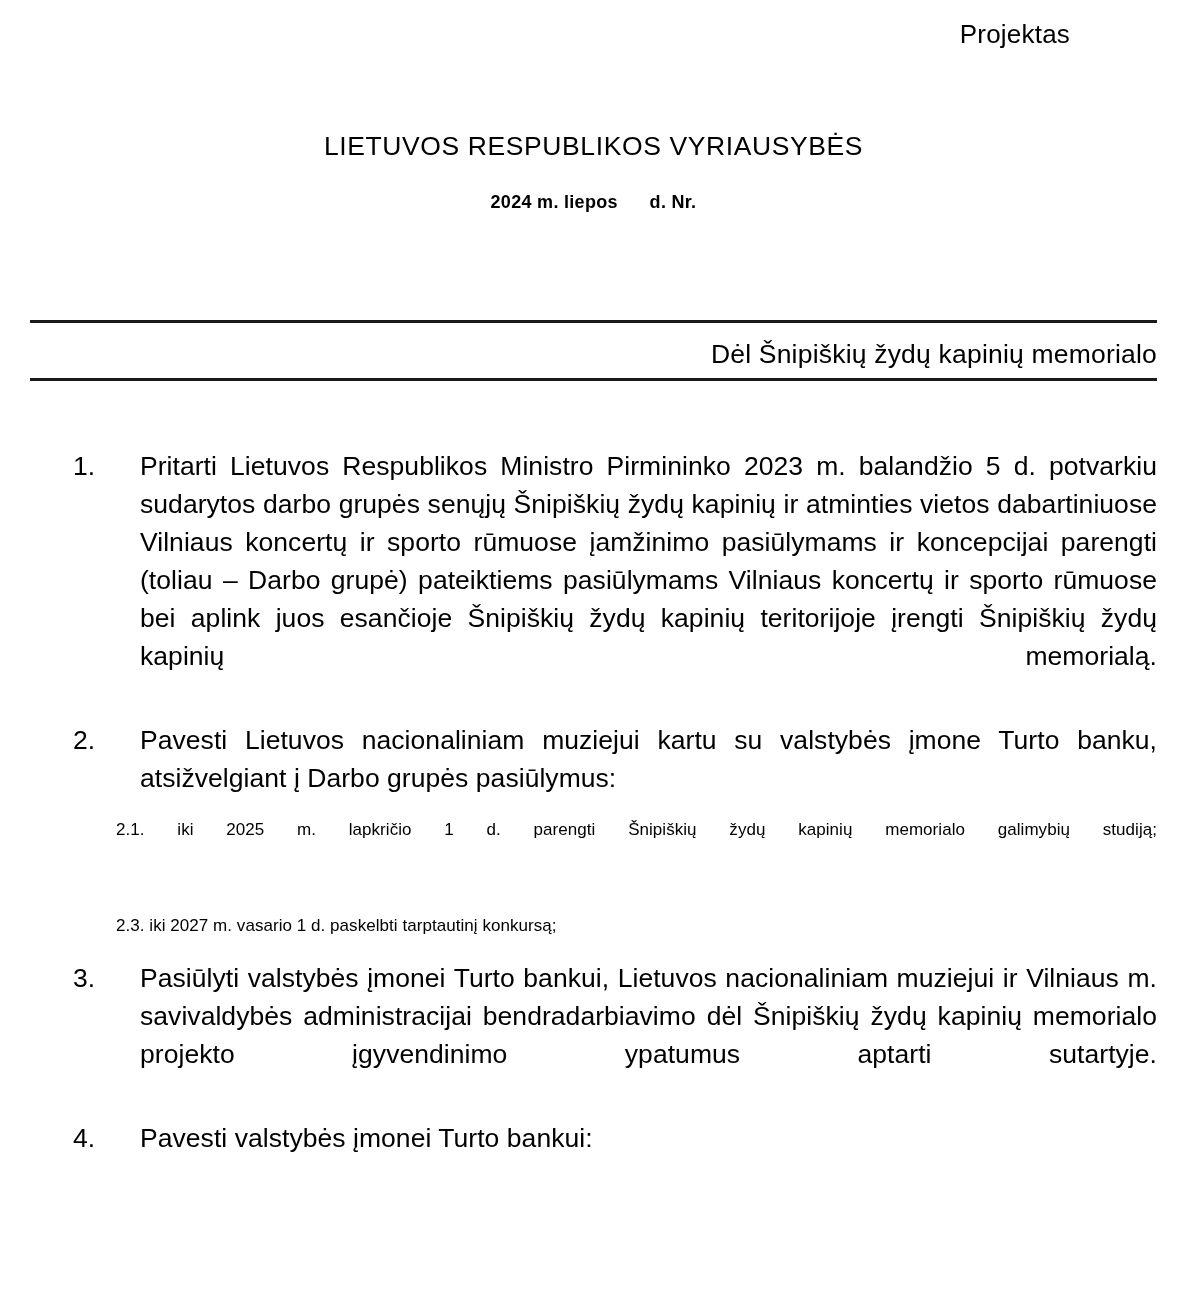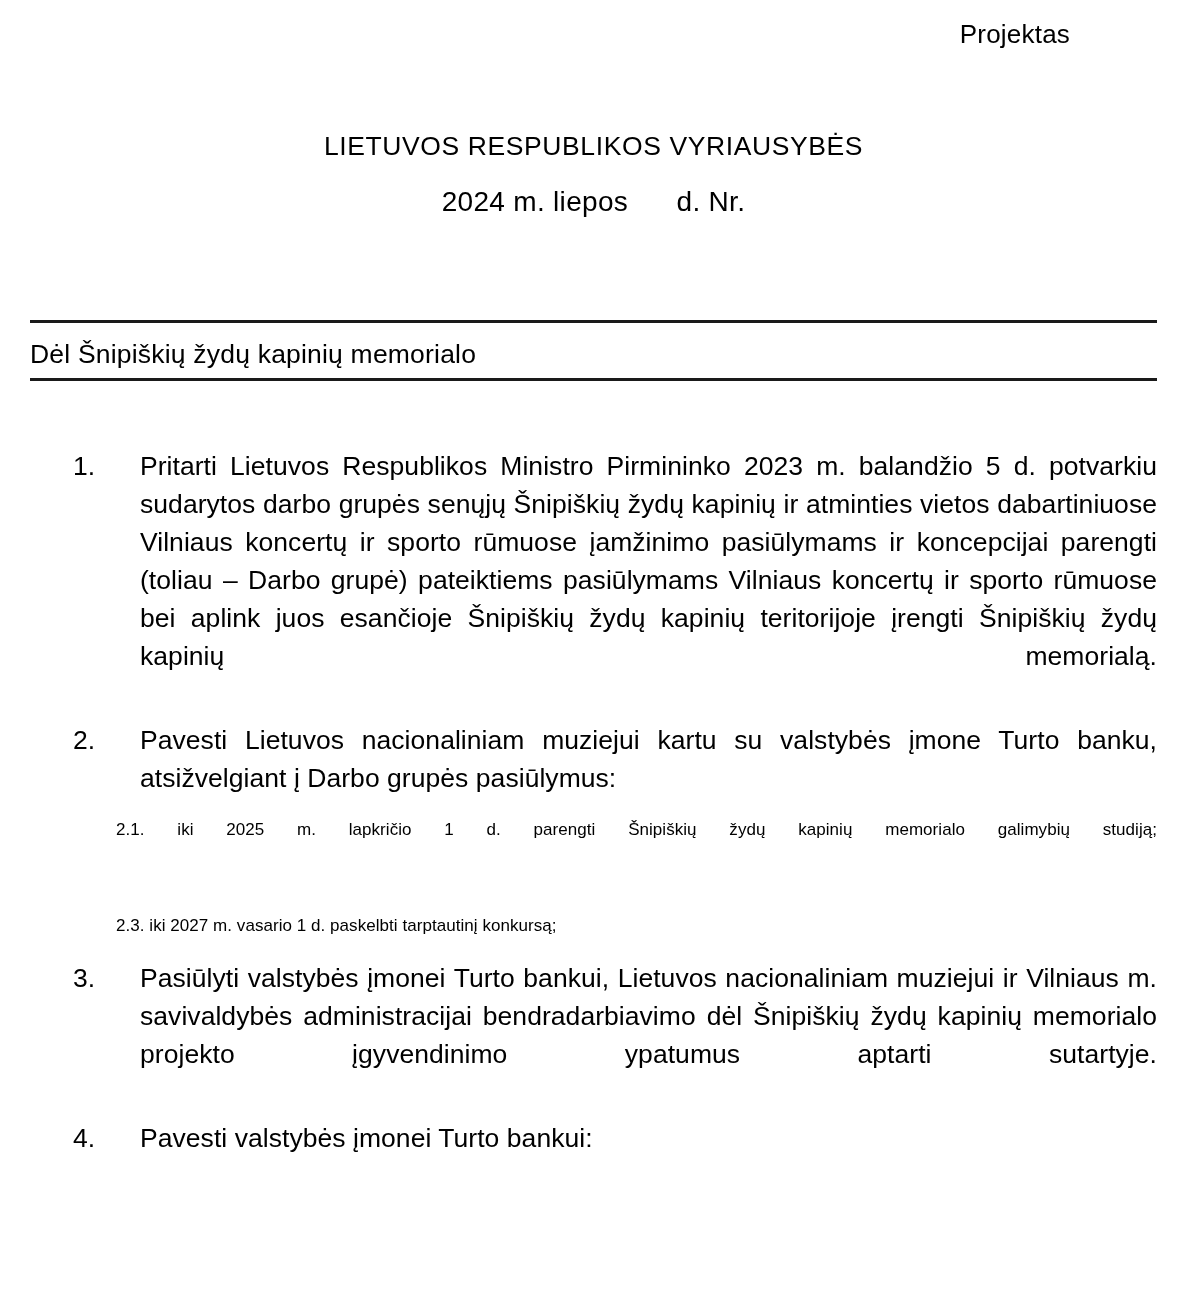--- a/index.html
+++ b/index.html
@@ -45,43 +45,44 @@
     width: 1127px;
     text-align: center;
   }
   .title-line {
     font-size: 26.5px;
     line-height: 56px;
     letter-spacing: 0.6px;
     white-space: nowrap;
   }
   .date-line {
-    font-size: 28px;
+    font-size: 18px;
     line-height: 56px;
     letter-spacing: 0.3px;
     white-space: pre;
+    font-weight: bold;
   }
 
   
   .rule {
     position: absolute;
     left: 30px;
     width: 1127px;
     height: 0;
     border-top: 3px solid #1a1a1a;
   }
   .rule-top { top: 320px; }
   .rule-bottom { top: 378px; }
 
   .subject {
     position: absolute;
     top: 337px;
     left: 30px;
     width: 1127px;
-    text-align: left;
+    text-align: right;
     font-size: 26.5px;
     line-height: 34px;
     letter-spacing: 0.2px;
   }
 
   
   .body {
     position: absolute;
     top: 447px;
     left: 73px;

